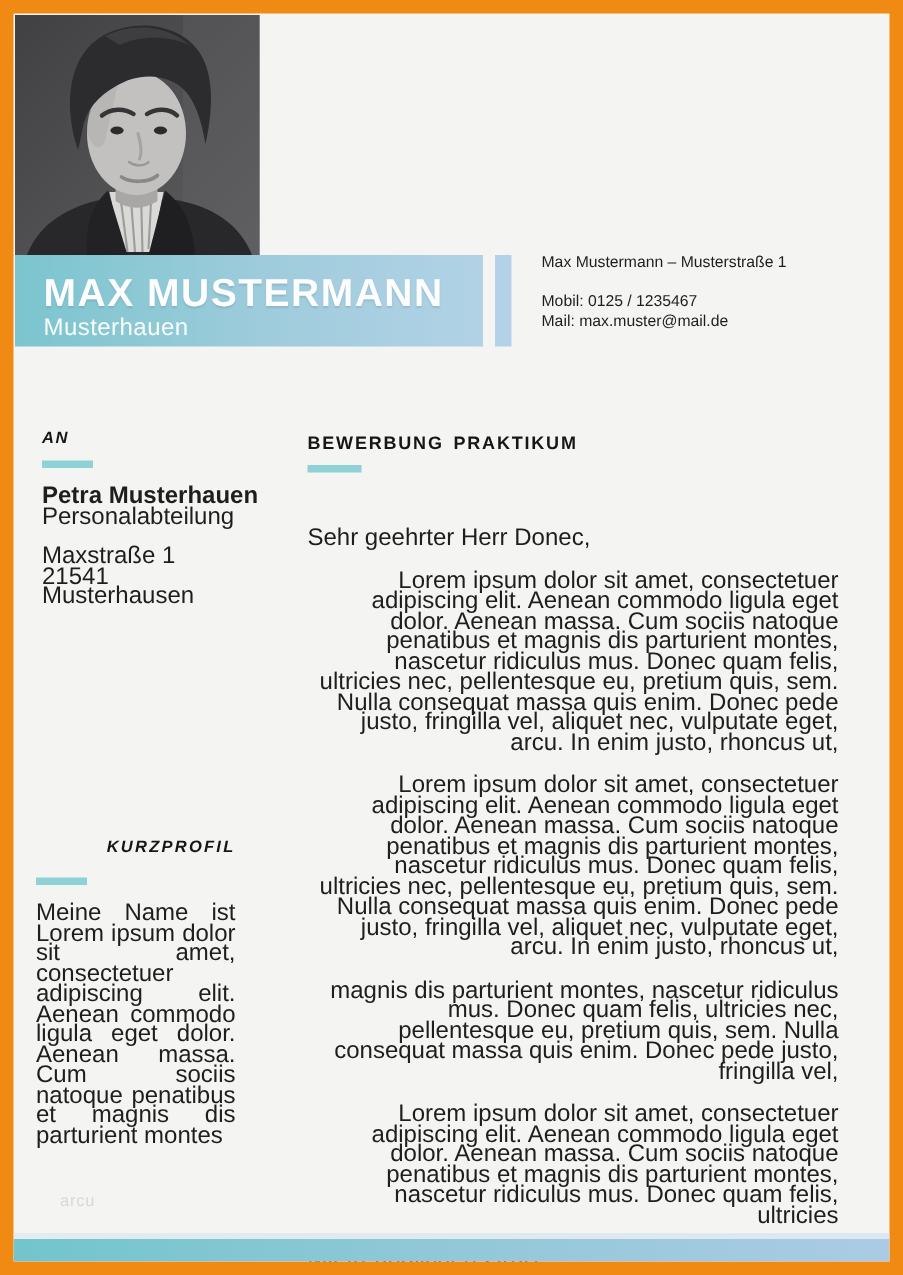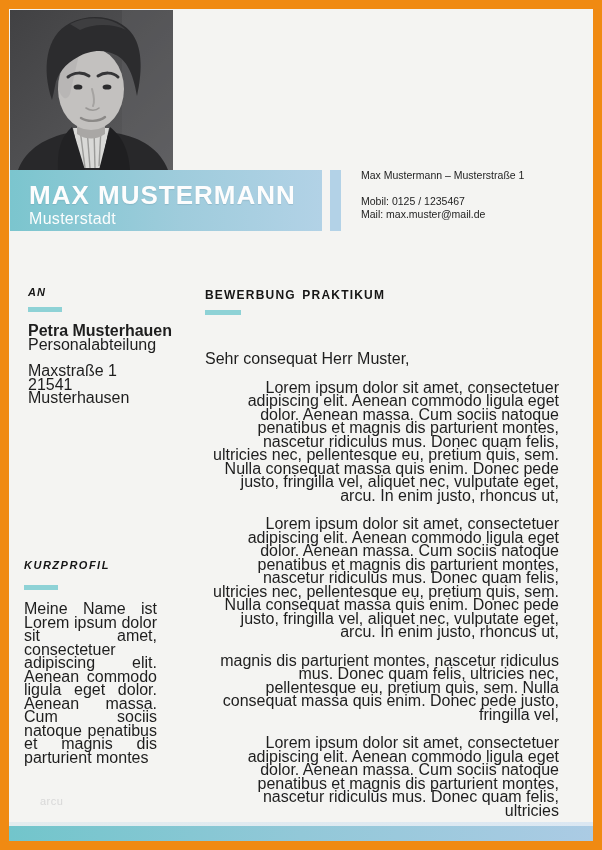--- a/index.html
+++ b/index.html
@@ -63,21 +63,21 @@
   .txt { font-size: 16px; line-height: 13.5px; color: #1e1e1e; }
 
   
   .recipient { position: absolute; left: 19px; top: 278px; width: 150px; }
   .recipient .rule { margin-bottom: 12px; }
   .recipient .r-name { font-weight: bold; }
   .recipient .addr-gap { height: 13px; }
 
   
   .profile { position: absolute; left: 15px; top: 551px; width: 133px; }
-  .profile .side-heading { letter-spacing: 1.5px; }
+  .profile .side-heading { letter-spacing: 1.5px; text-align: right; }
   .profile .rule { margin-top: 14px; margin-bottom: 12px; }
   .profile .txt { text-align: justify; }
 
   
   .letter { position: absolute; left: 196px; top: 280px; width: 354px; }
   .letter-heading {
     font-size: 12px; font-weight: bold; color: #161616;
     letter-spacing: 1.2px; word-spacing: 2px; line-height: 12px;
   }
   .letter .rule { width: 36px; }
@@ -147,21 +147,21 @@
 
       <path d="M82,79 C84,86 85,92 83,96" stroke="#a5a3a1" stroke-width="2" fill="none" stroke-linecap="round"></path>
       <path d="M76,98 C80,101 86,101 89,98" stroke="#9a9896" stroke-width="1.6" fill="none" stroke-linecap="round"></path>
 
       <path d="M71,108 C77,112 89,112 95,107" stroke="#8b8987" stroke-width="2.4" fill="none" stroke-linecap="round"></path>
     </svg>
   </div>
 
   <div class="banner">
     <div class="banner-name">MAX MUSTERMANN</div>
-    <div class="banner-job">Musterstadt</div>
+    <div class="banner-job">Musterhauen</div>
   </div>
   <div class="banner-accent"></div>
 
   <div class="contact">
     <div>Max Mustermann – Musterstraße 1</div>
     <div class="gap"></div>
     <div>Mobil: 0125 / 1235467</div>
     <div>Mail: max.muster@mail.de</div>
   </div>
 
@@ -177,21 +177,21 @@
 
   <div class="profile">
     <div class="side-heading">KURZPROFIL</div>
     <div class="rule"></div>
     <div class="txt">Meine Name ist Lorem ipsum dolor sit amet, consectetuer adipiscing elit. Aenean commodo ligula eget dolor. Aenean massa. Cum sociis natoque penatibus et magnis dis parturient montes</div>
   </div>
 
   <div class="letter">
     <div class="letter-heading">BEWERBUNG PRAKTIKUM</div>
     <div class="rule"></div>
-    <p class="txt salutation">Sehr consequat Herr Muster,</p>
+    <p class="txt salutation">Sehr geehrter Herr Donec,</p>
     <p class="txt body-p">Lorem ipsum dolor sit amet, consectetuer adipiscing elit. Aenean commodo ligula eget dolor. Aenean massa. Cum sociis natoque penatibus et magnis dis parturient montes, nascetur ridiculus mus. Donec quam felis, ultricies nec, pellentesque eu, pretium quis, sem. Nulla consequat massa quis enim. Donec pede justo, fringilla vel, aliquet nec, vulputate eget, arcu. In enim justo, rhoncus ut,</p>
     <p class="txt body-p">Lorem ipsum dolor sit amet, consectetuer adipiscing elit. Aenean commodo ligula eget dolor. Aenean massa. Cum sociis natoque penatibus et magnis dis parturient montes, nascetur ridiculus mus. Donec quam felis, ultricies nec, pellentesque eu, pretium quis, sem. Nulla consequat massa quis enim. Donec pede justo, fringilla vel, aliquet nec, vulputate eget, arcu. In enim justo, rhoncus ut,</p>
     <p class="txt body-p">magnis dis parturient montes, nascetur ridiculus mus. Donec quam felis, ultricies nec, pellentesque eu, pretium quis, sem. Nulla consequat massa quis enim. Donec pede justo, fringilla vel,</p>
     <p class="txt body-p">Lorem ipsum dolor sit amet, consectetuer adipiscing elit. Aenean commodo ligula eget dolor. Aenean massa. Cum sociis natoque penatibus et magnis dis parturient montes, nascetur ridiculus mus. Donec quam felis, ultricies</p>
     <p class="txt closing">Mit freundlichen Gruß</p>
     <p class="txt">Max Mustermann</p>
   </div>
 
   <div class="watermark">arcu</div>
   <div class="footer-cap"></div>

